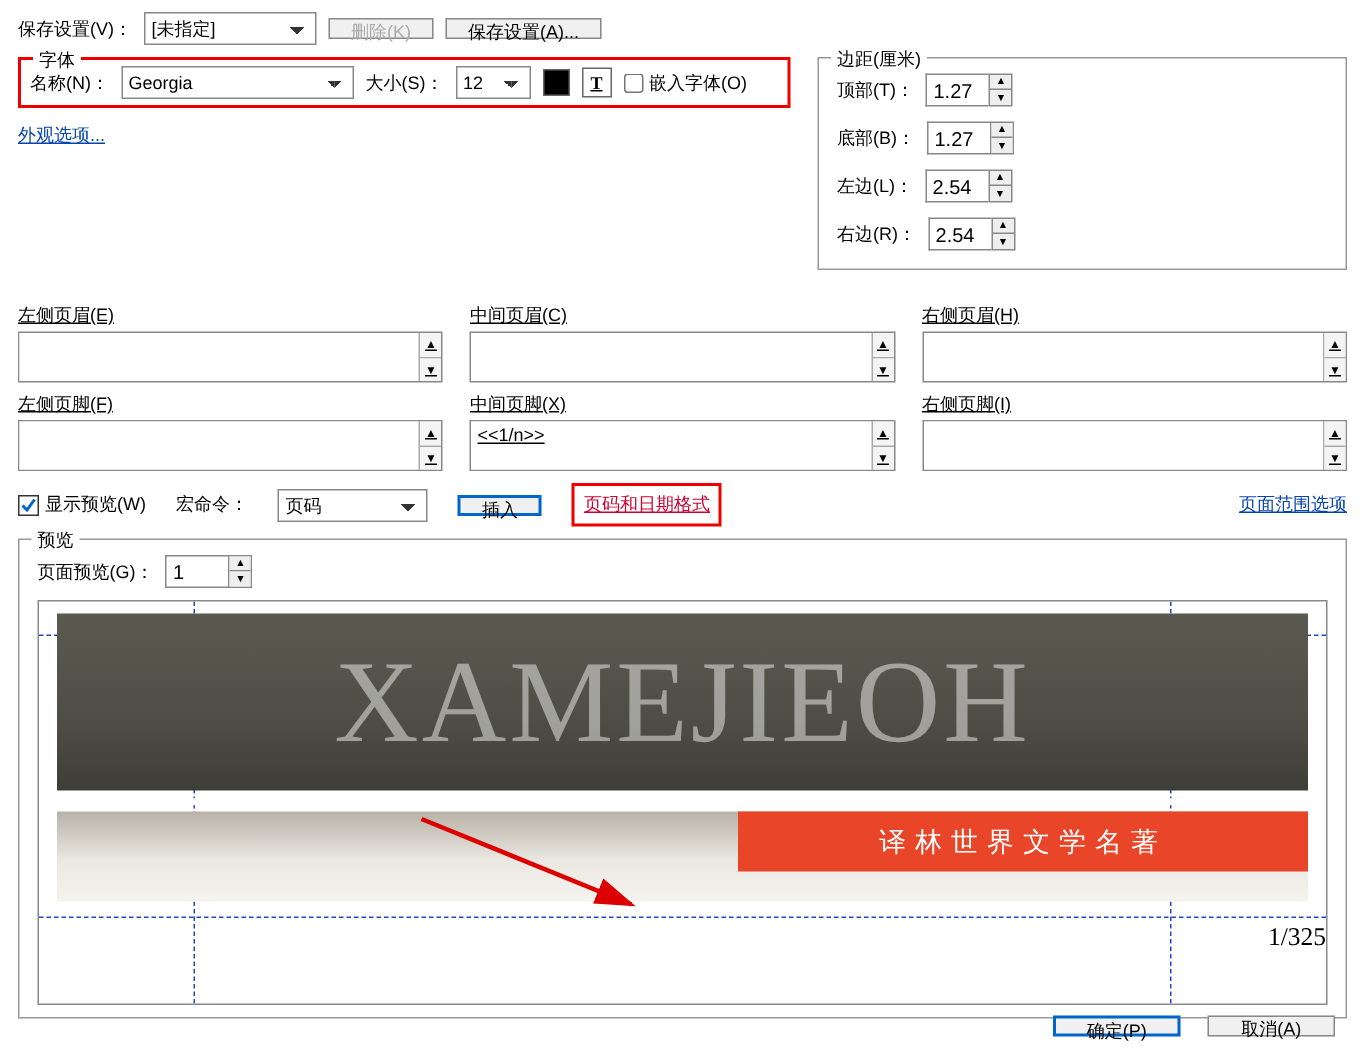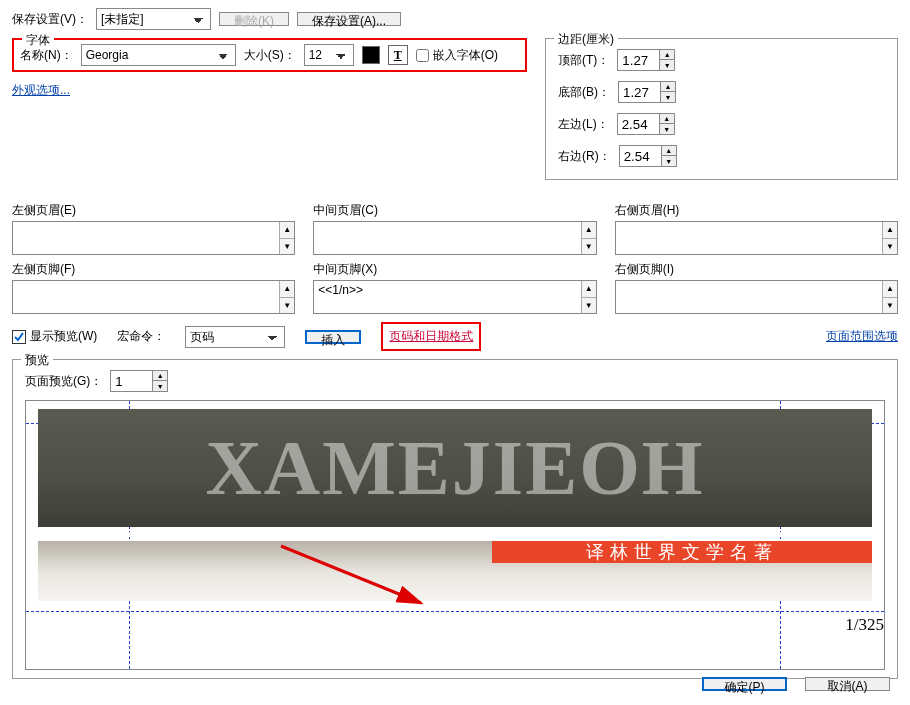--- a/index.html
+++ b/index.html
@@ -14,39 +14,39 @@
 .legend { position: absolute; top: -8px; left: 8px; background: #fff; padding: 0 4px; font-size: 12px; }
 .link { color: #0645ad; text-decoration: underline; cursor: pointer; }
 .color-swatch { width: 18px; height: 18px; background: #000; border: 1px solid #666; display: inline-block; }
 .text-icon { width: 20px; height: 20px; border: 1px solid #666; display: inline-flex; align-items: center; justify-content: center; font-family: serif; font-weight: bold; background: #fff; text-decoration: underline; }
 .checkbox-wrap { display: inline-flex; align-items: center; gap: 4px; }
 .spin-wrap { display: flex; align-items: stretch; }
 .spin-input { border: 1px solid #888; border-right: none; height: 22px; width: 42px; padding: 0 4px; text-align: left; }
 .spin-btns { display: flex; flex-direction: column; border: 1px solid #888; }
 .spin-btns span { width: 14px; height: 10px; font-size: 7px; display: flex; align-items: center; justify-content: center; background: #eee; cursor: pointer; line-height: 1; }
 .spin-btns span:first-child { border-bottom: 1px solid #888; }
-.hf-grid { display: flex; gap: 18px; margin-bottom: 6px; }
+.hf-grid { display: flex; gap: 18px; margin-bottom: 6px; text-decoration: underline; }
 .hf-col { flex: 1; display: flex; flex-direction: column; gap: 2px; }
 .hf-textarea-wrap { display: flex; border: 1px solid #888; height: 34px; }
 .hf-textarea { border: none; resize: none; flex: 1; padding: 2px 4px; font-size: 12px; font-family: inherit; outline: none; }
 .hf-spin { display: flex; flex-direction: column; border-left: 1px solid #aaa; }
 .hf-spin span { width: 14px; flex: 1; font-size: 8px; display: flex; align-items: center; justify-content: center; background: #f4f4f4; cursor: pointer; }
 .hf-spin span:first-child { border-bottom: 1px solid #aaa; }
 .highlight-red { border: 2px solid #e00; padding: 4px 6px; }
 .highlight-blue { border: 2px solid #06c; }
 .margins-grid { display: flex; flex-wrap: wrap; gap: 10px 18px; flex-direction: column; }
 .margin-item { display: flex; align-items: center; gap: 8px; }
 .preview-area { position: relative; border: 1px solid #888; height: 270px; background: #fff; padding: 2px; overflow: hidden; }
 .prev-guide-v { position: absolute; top: 0; bottom: 0; border-left: 1.5px dashed #2244cc; }
 .prev-guide-h { position: absolute; left: 0; right: 0; border-top: 1.5px dashed #2244cc; }
 .prev-header-img { position: absolute; left: 12px; right: 12px; top: 8px; height: 118px; background: linear-gradient(180deg, #5a5a50 0%, #4e4e46 60%, #3e3e38 100%); overflow: hidden; display: flex; align-items: center; justify-content: center; }
-.prev-header-text { font-family: serif; font-size: 78px; letter-spacing: 2px; color: rgba(230,230,226,0.55); font-weight: 700; white-space: nowrap; }
+.prev-header-text { font-family: serif; font-size: 78px; letter-spacing: 2px; color: rgba(230,230,226,0.55); font-weight: 400; white-space: nowrap; }
 .tear { position: absolute; left: 12px; right: 12px; top: 126px; height: 10px; background: #fff; clip-path: polygon(0 0,2% 90%,4% 10%,6% 90%,8% 10%,10% 90%,12% 10%,14% 90%,16% 10%,18% 90%,20% 10%,22% 90%,24% 10%,26% 90%,28% 10%,30% 90%,32% 10%,34% 90%,36% 10%,38% 90%,40% 10%,42% 90%,44% 10%,46% 90%,48% 10%,50% 90%,52% 10%,54% 90%,56% 10%,58% 90%,60% 10%,62% 90%,64% 10%,66% 90%,68% 10%,70% 90%,72% 10%,74% 90%,76% 10%,78% 90%,80% 10%,82% 90%,84% 10%,86% 90%,88% 10%,90% 90%,92% 10%,94% 90%,96% 10%,98% 90%,100% 0,100% 100%,0 100%); }
 .prev-footer-img { position: absolute; left: 12px; right: 12px; top: 140px; height: 60px; background: linear-gradient(180deg,#b8b2a6 0%,#ebe8e2 55%,#f5f3ee 100%); }
-.red-banner { position: absolute; right: 0; top: 0; height: 22px; min-width: 380px; background: #e94528; color: #fff; font-size: 18px; letter-spacing: 6px; display: flex; align-items: center; justify-content: center; font-family: "SimSun", serif; }
+.red-banner { position: absolute; right: 0; top: 0; height: 40px; min-width: 380px; background: #e94528; color: #fff; font-size: 18px; letter-spacing: 6px; display: flex; align-items: center; justify-content: center; font-family: "SimSun", serif; }
 .arrow { position: absolute; left: 250px; top: 140px; width: 160px; height: 70px; pointer-events: none; }
 .page-num { position: absolute; left: 0; right: 0; top: 214px; text-align: right; font-family: "Georgia", serif; font-size: 17px; }
 .bottom-bar { position: absolute; right: 20px; bottom: 14px; display: flex; gap: 18px; margin-left: 16px; }
 .top-cols { display: flex; gap: 18px; align-items: flex-start; }
 .checkbox-svg { width: 14px; height: 14px; }
 </style>
 </head>
 <body>
 
 <div class="row">

